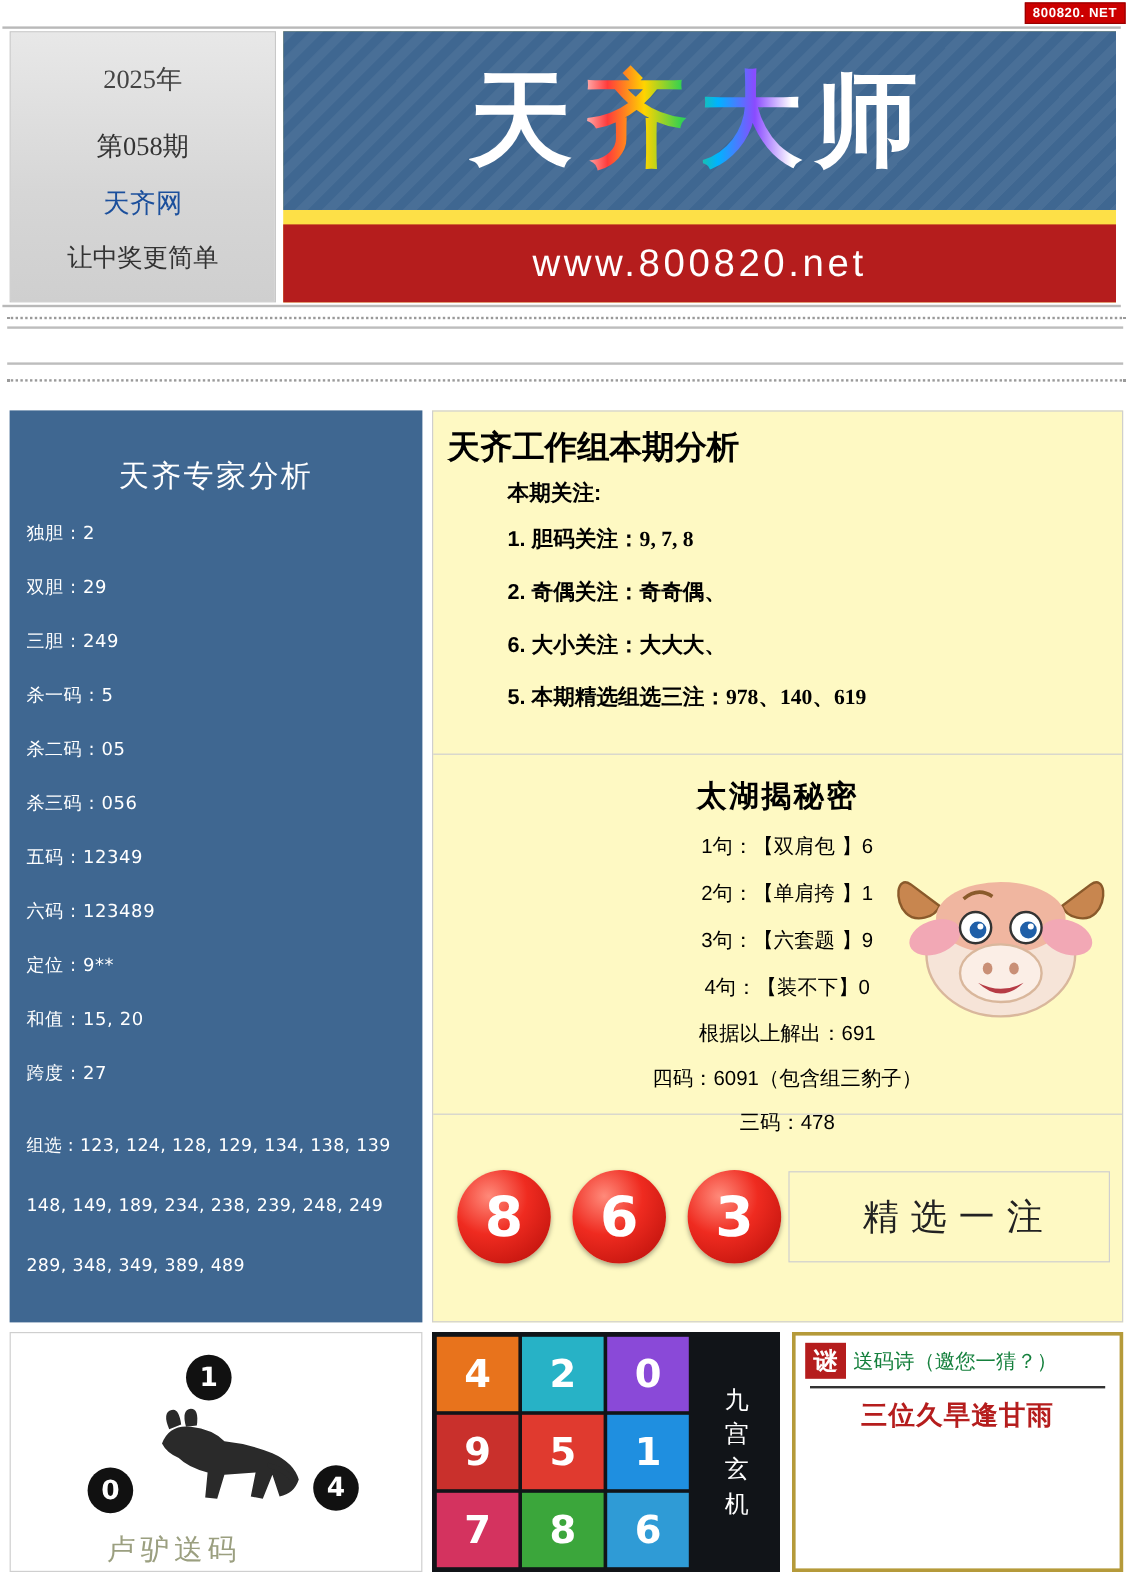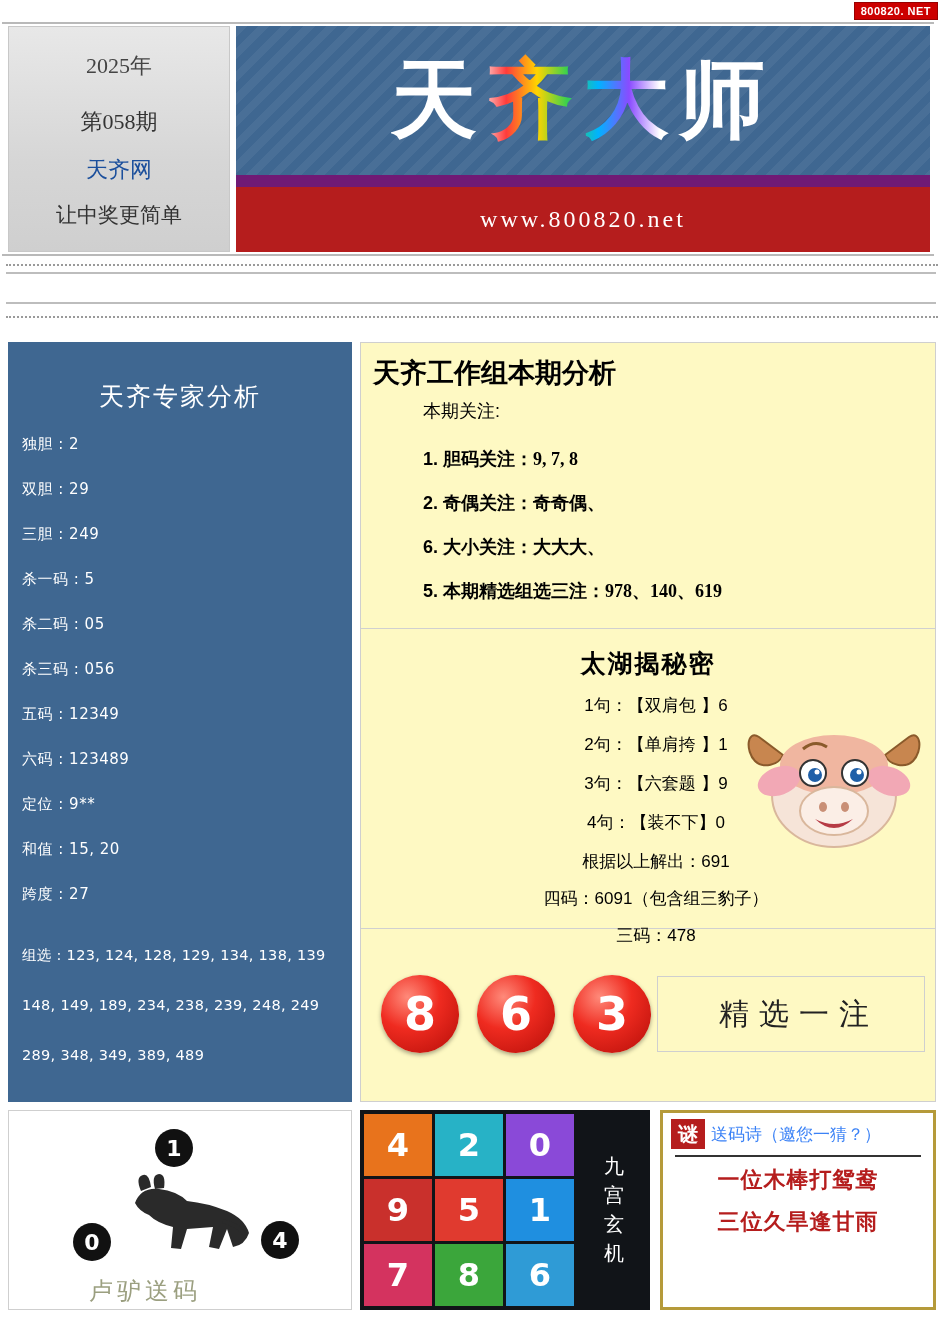--- a/index.html
+++ b/index.html
@@ -35,21 +35,21 @@
     display:flex;flex-direction:column;align-items:center;justify-content:flex-start;
     padding-top:24px;box-sizing:border-box;
   }
   .hl-year{font-size:22px;color:#444;font-family:"Liberation Serif",serif;margin-bottom:26px;}
   .hl-issue{font-size:22px;color:#333;font-family:"Liberation Serif",serif;margin-bottom:18px;}
   .hl-site{font-size:22px;color:#1b4f9c;font-family:"DejaVu Sans",sans-serif;margin-bottom:16px;}
   .hl-slogan{font-size:21px;color:#333;font-family:"DejaVu Sans",sans-serif;}
 
   .header-right{
     flex:1;margin:2px 4px 2px 6px;
-    background:#701a75;
+    background:#fde047;
     position:relative;
     display:flex;flex-direction:column;gap:12px;
   }
   .brand{
     height:152px;display:flex;align-items:center;justify-content:center;
     font-size:86px;font-weight:bold;letter-spacing:10px;
     font-family:"DejaVu Sans",sans-serif;
     background:
        repeating-linear-gradient(135deg,rgba(255,255,255,0.05) 0 8px,rgba(255,255,255,0) 8px 16px),
        #3f6791;
@@ -57,22 +57,22 @@
   }
   .brand span{
     background:linear-gradient(90deg,#ffffff 0%,#ffffff 22%,#ff3b3b 30%,#ffd400 38%,#35d14f 46%,#00b3ff 54%,#8a4bff 62%,#ffffff 70%,#ffffff 100%);
     -webkit-background-clip:text;background-clip:text;color:transparent;
     -webkit-text-fill-color:transparent;
     text-shadow:none;
   }
   .urlbar{
     height:66px;background:#b51d1d;
     display:flex;align-items:center;justify-content:center;
-    color:#fff;font-size:24px;letter-spacing:3px;
-    font-family:Liberation Serif, serif;
+    color:#fff;font-size:32px;letter-spacing:3px;
+    font-family:Liberation Sans, sans-serif;
   }
 
   
   .dots-row{
     position:absolute;left:6px;width:932px;height:2px;
     border-top:2px dotted #9a9a9a;
   }
 
   .thin-band{
     position:absolute;left:6px;top:272px;width:930px;height:28px;
@@ -97,21 +97,21 @@
 
   .right-panel{
     position:absolute;left:352px;top:0;width:576px;height:760px;
     border:1px solid #cfcfcf;box-sizing:border-box;background:#fef9c3;
   }
   .rp-sec1{padding:8px 10px 10px 10px;border-bottom:1px solid #d0d0d0;height:286px;box-sizing:border-box;}
   .rp-title{
     font-size:27px;font-weight:bold;color:#000;margin:4px 0 8px 2px;
     font-family:"DejaVu Sans",sans-serif;
   }
-  .rp-sub{font-size:18px;font-weight:normal;margin:0 0 24px 52px;}
+  .rp-sub{font-size:18px;font-weight:bold;margin:0 0 14px 52px;}
   .rp-line{font-size:18px;font-weight:bold;margin:0 0 20px 52px;}
   .rp-line .lbl{}
   .rp-line .val{font-family:"Liberation Serif",serif;}
 
   .rp-sec2{height:300px;box-sizing:border-box;border-bottom:1px solid #d0d0d0;position:relative;padding-top:12px;}
   .sec2-title{text-align:center;font-size:25px;font-weight:bold;letter-spacing:2px;margin:6px 0 14px 0;}
   .riddle{font-size:17px;text-align:center;margin:0 0 16px 0;padding-left:16px;}
   .riddle .brk{font-family:"DejaVu Sans",sans-serif;}
   .concl{font-size:17px;text-align:center;margin:0 0 14px 0;padding-left:16px;}
 
@@ -172,21 +172,21 @@
 
   .br{
     position:absolute;left:652px;top:0;width:276px;height:200px;
     border:3px solid #b59a3a;background:#fff;box-sizing:border-box;padding:6px 8px;
   }
   .br-head{display:flex;align-items:center;gap:6px;}
   .mi{
     width:34px;height:30px;background:#b51d1d;color:#fff;font-size:20px;font-weight:bold;
     display:flex;align-items:center;justify-content:center;font-family:"DejaVu Sans",sans-serif;
   }
-  .br-head-txt{font-size:17px;color:#3b82f6;font-family:"DejaVu Sans",sans-serif;}
+  .br-head-txt{font-size:17px;color:#15803d;font-family:"DejaVu Sans",sans-serif;}
   .br-rule{height:2px;background:#333;margin:6px 4px 8px 4px;}
   .br-line{
     text-align:center;font-size:22px;font-weight:bold;color:#b51d1d;margin-bottom:12px;
     font-family:"DejaVu Sans",sans-serif;letter-spacing:1px;
   }
 </style>
 </head>
 <body>
 
 <div class="page">
@@ -338,18 +338,17 @@
         <span>机</span>
       </div>
     </div>
 
     <div class="br">
       <div class="br-head">
         <div class="mi">谜</div>
         <div class="br-head-txt">送码诗（邀您一猜？）</div>
       </div>
       <div class="br-rule"></div>
-      <div class="br-line">一位木棒打鸳鸯</div>
       <div class="br-line">三位久旱逢甘雨</div>
     </div>
 
   </div>
 </div>
 
 </body></html>

